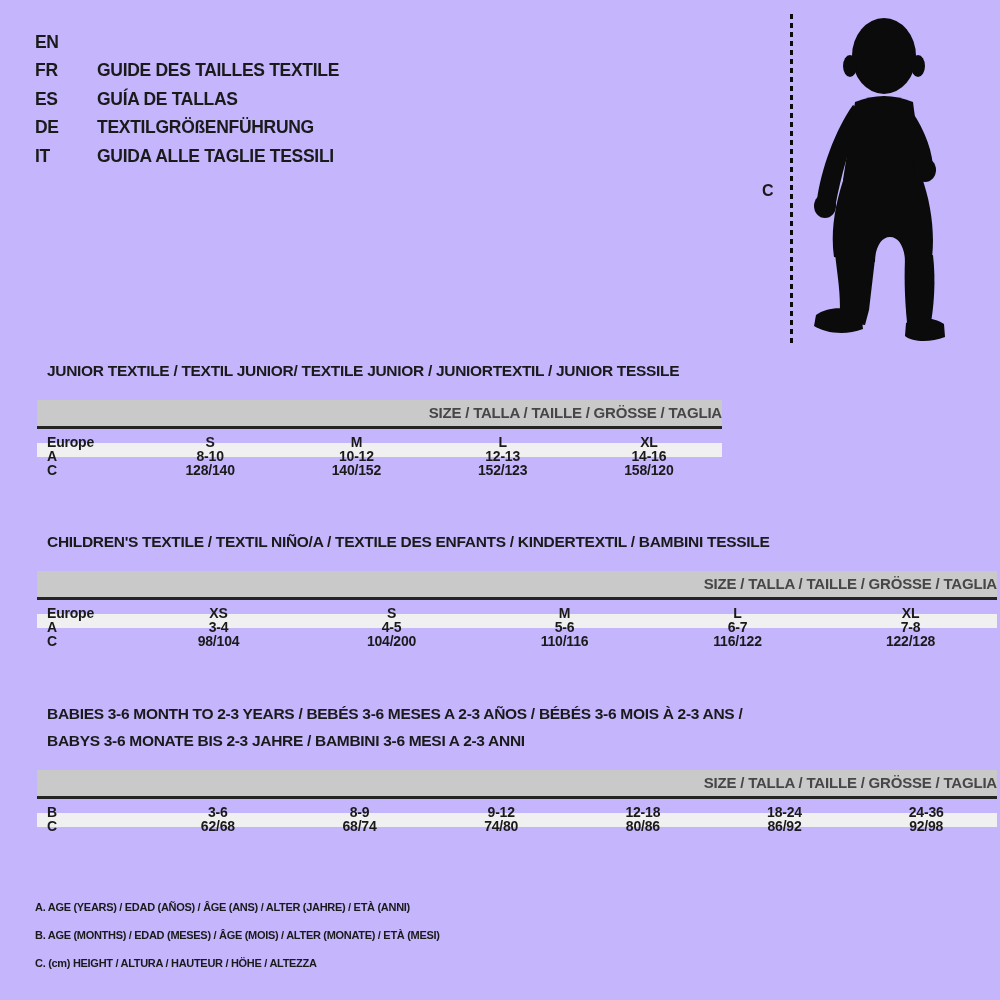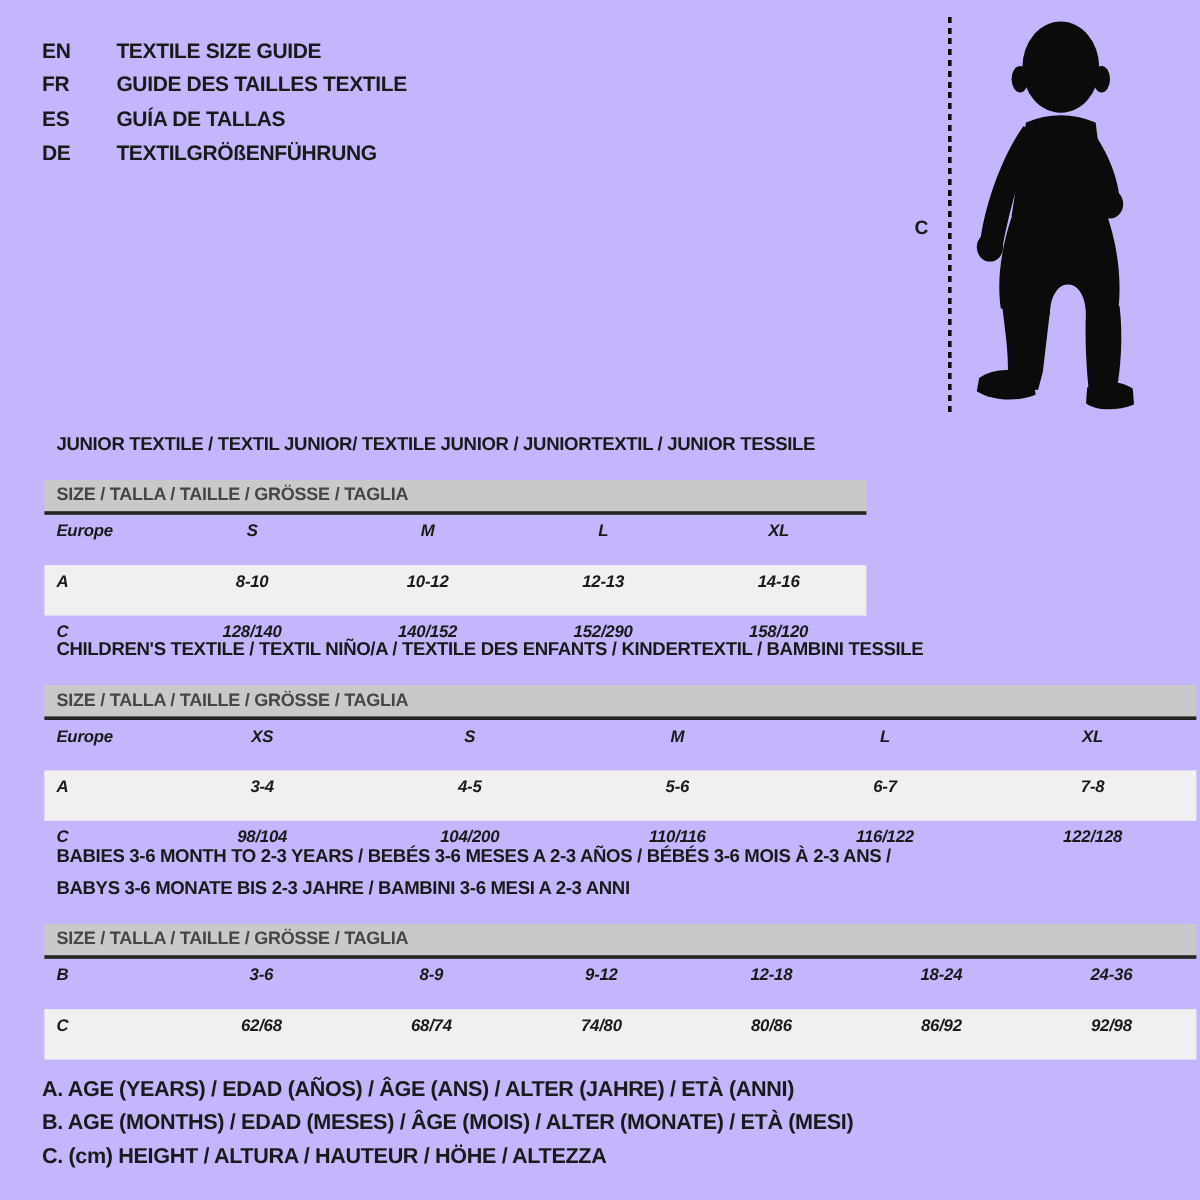--- a/index.html
+++ b/index.html
@@ -26,55 +26,58 @@
 
   
   .tbl-section{position:absolute;left:37px;}
   .s1{top:357px;width:685px;}
   .s2{top:528px;width:960px;}
   .s3{top:700px;width:960px;}
   .tbl-title{font-weight:bold;font-size:15.5px;line-height:27px;letter-spacing:-0.3px;
     margin:0 0 16px 10px;white-space:pre-line;}
   .tbl-head{background:var(--header-band);color:var(--band-text);font-weight:bold;
     font-size:15px;line-height:26px;height:26px;padding-left:10px;letter-spacing:-0.2px;
-    border-bottom:3px solid #242424;}
-  .trow{display:grid;height:42px;line-height:26px;font-weight:bold;font-size:14px;
-    letter-spacing:-0.2px;font-style:italic;}
+    border-bottom:3px solid #242424;text-align:right;}
+  .trow{display:grid;height:14px;line-height:26px;font-weight:bold;font-size:14px;
+    letter-spacing:-0.2px;}
   .s1 .trow{grid-template-columns:100px repeat(4,1fr);}
   .s2 .trow{grid-template-columns:95px repeat(5,1fr);}
   .s3 .trow{grid-template-columns:110px repeat(6,1fr);}
   .trow.shaded{background:var(--shaded-row);}
   .cell.label{text-align:left;padding-left:10px;}
   .cell.val{text-align:center;}
 
   
   .footnotes{position:absolute;left:35px;top:893px;}
-  .footnote{font-weight:bold;font-size:18px;line-height:28px;letter-spacing:-0.3px;white-space:nowrap;}
+  .footnote{font-weight:bold;font-size:11px;line-height:28px;letter-spacing:-0.3px;white-space:nowrap;}
 </style>
 </head>
 <body>
 
 <div class="page">
 
   <div class="lang-list" id="langList">
       <div class="lang-row">
         <span class="lang-code">EN</span>
-        <span class="lang-label">TEXTILE SIZE GUIDE</span>
       </div>
       <div class="lang-row">
         <span class="lang-code">FR</span>
         <span class="lang-label">GUIDE DES TAILLES TEXTILE</span>
       </div>
       <div class="lang-row">
         <span class="lang-code">ES</span>
         <span class="lang-label">GUÍA DE TALLAS</span>
       </div>
       <div class="lang-row">
         <span class="lang-code">DE</span>
         <span class="lang-label">TEXTILGRÖßENFÜHRUNG</span>
+      </div>
+      <div class="lang-row">
+        <span class="lang-code">IT</span>
+        <span class="lang-label">GUIDA ALLE TAGLIE TESSILI</span>
       </div>
     </div>
 
   <div class="figure">
     <span class="fig-label">C</span>
     <div class="dotted-line"></div>
     <svg viewBox="0 0 152 340" width="152" height="340">
       <g fill="#0b0b0b">
         <ellipse cx="81" cy="46" rx="32" ry="38"></ellipse>
         <ellipse cx="47" cy="56" rx="7" ry="11"></ellipse>
@@ -109,21 +112,21 @@
             <span class="cell label">A</span>
             <span class="cell val">8-10</span>
             <span class="cell val">10-12</span>
             <span class="cell val">12-13</span>
             <span class="cell val">14-16</span>
           </div>
           <div class="trow">
             <span class="cell label">C</span>
             <span class="cell val">128/140</span>
             <span class="cell val">140/152</span>
-            <span class="cell val">152/290</span>
+            <span class="cell val">152/123</span>
             <span class="cell val">158/120</span>
           </div>
         </div>
     </div>
   </section>
 
   <section class="tbl-section s2">
     <div class="tbl-title">CHILDREN'S TEXTILE / TEXTIL NIÑO/A / TEXTILE DES ENFANTS / KINDERTEXTIL / BAMBINI TESSILE</div>
     <div class="tbl">
       <div class="tbl-head">SIZE / TALLA / TAILLE / GRÖSSE / TAGLIA</div>

